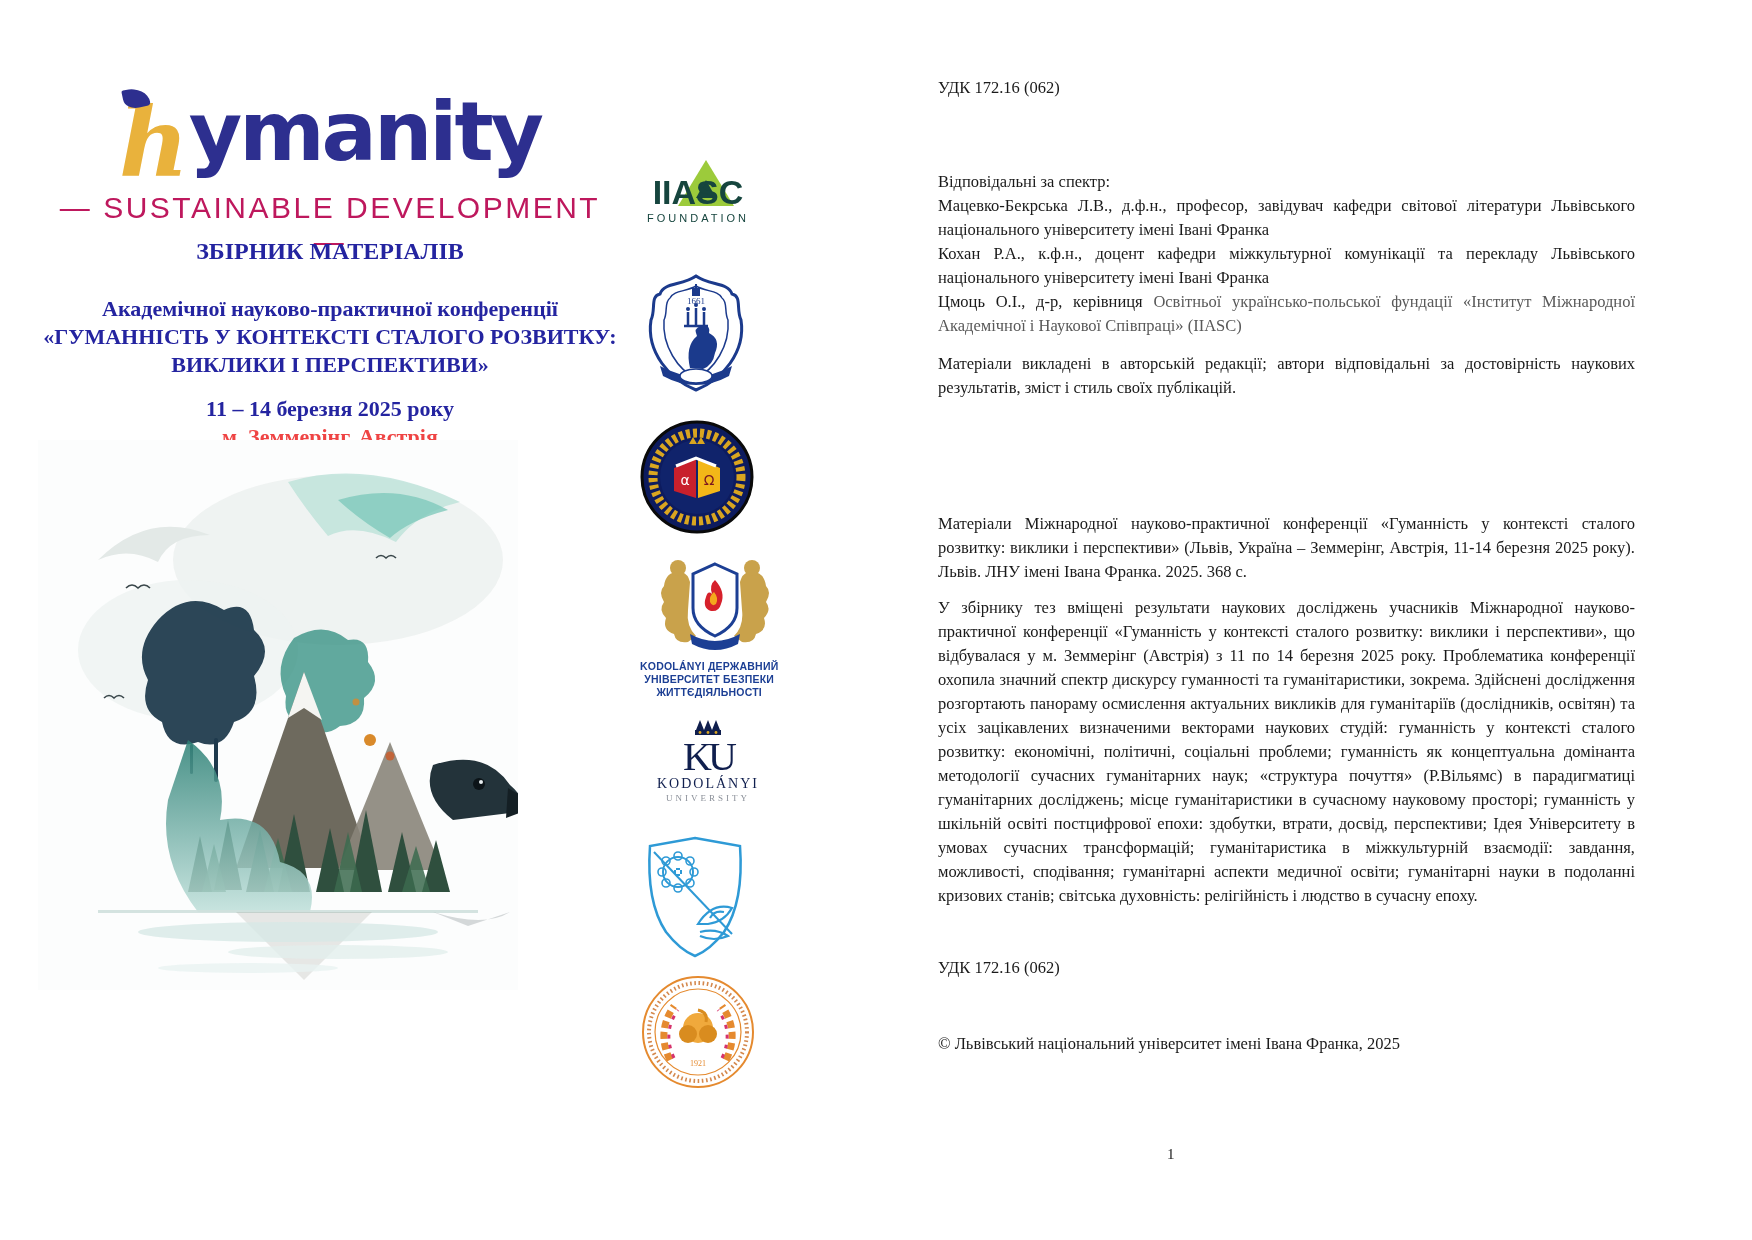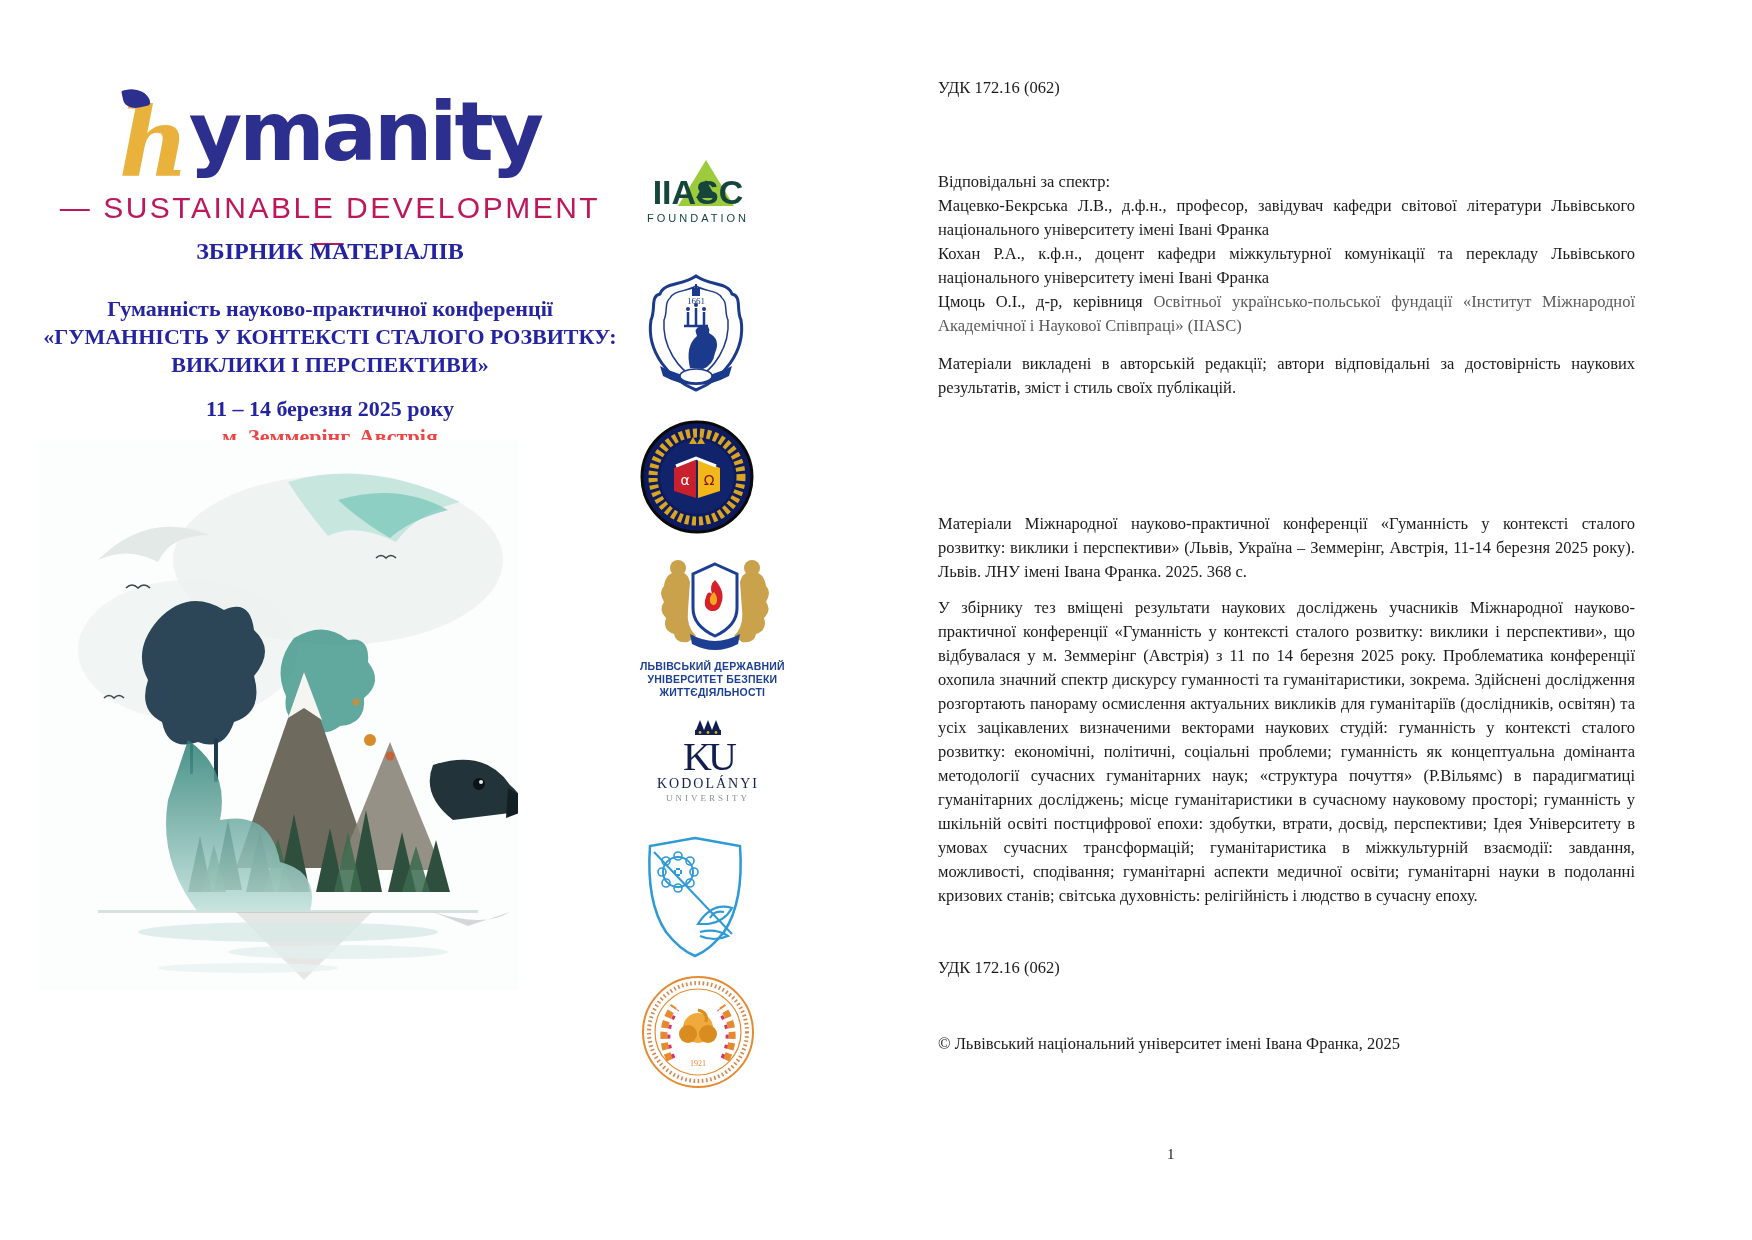--- a/index.html
+++ b/index.html
@@ -60,21 +60,21 @@
 <div class="left-page">
 
   <div class="logo-block">
     <div class="logo-word">
       <span class="logo-h">h</span><span class="logo-rest">ymanity</span>
     </div>
     <div class="logo-tagline">— SUSTAINABLE DEVELOPMENT —</div>
   </div>
 
   <div class="lp-title">ЗБІРНИК МАТЕРІАЛІВ</div>
-  <div class="lp-sub1">Гуманність науково-практичної конференції</div>
+  <div class="lp-sub1">Академічної науково-практичної конференції</div>
   <div class="lp-sub2">«ГУМАННІСТЬ У КОНТЕКСТІ СТАЛОГО РОЗВИТКУ:</div>
   <div class="lp-sub3">ВИКЛИКИ І ПЕРСПЕКТИВИ»</div>
   <div class="lp-date">11 – 14 березня 2025 року</div>
   <div class="lp-place">м. Земмерінг, Австрія</div>
 </div>
 
 <div class="artwork">
   <svg width="480" height="550" viewBox="0 0 480 550" xmlns="http://www.w3.org/2000/svg">
     <defs>
       <linearGradient id="teal1" x1="0" y1="0" x2="0" y2="1">
@@ -194,21 +194,21 @@
         <path d="M108 20 Q124 18 126 34 Q132 40 126 50 Q132 58 124 66 Q128 78 116 82 Q114 92 102 90 L94 84 Q104 74 102 58 L100 30 Q102 22 108 20 Z"></path>
         <circle cx="38" cy="16" r="8"></circle>
           <circle cx="112" cy="16" r="8"></circle>
       </g>
       <path d="M75 12 L97 22 L97 56 Q97 74 75 84 Q53 74 53 56 L53 22 Z" fill="#ffffff" stroke="#1c3f94" stroke-width="3"></path>
       <path d="M75 28 Q86 40 81 52 Q79 60 71 59 Q62 56 66 45 Q68 38 72 42 Q69 33 75 28 Z" fill="#d6212b"></path>
       <path d="M74 40 Q79 46 76 52 Q72 55 70 50 Q69 44 74 40 Z" fill="#f4a71d"></path>
       <path d="M50 82 Q75 96 100 82 L98 92 Q75 104 52 92 Z" fill="#1c3f94"></path>
     </svg>
     <div class="ls-caption">
-      <div>ЛЬВІВСЬКИЙ ДЕРЖАВНИЙ</div>
+      <div>KODOLÁNYI ДЕРЖАВНИЙ</div>
       <div>УНІВЕРСИТЕТ БЕЗПЕКИ</div>
       <div>ЖИТТЄДІЯЛЬНОСТІ</div>
     </div>
   </div>
 
   <div class="logo-item" style="top:714px;">
     <svg width="140" height="92" viewBox="0 0 140 92">
       <polygon points="56,16 60,6 64,16 68,6 72,16 76,6 80,16" fill="#101f4e"></polygon>
       <rect x="55" y="16" width="26" height="5" fill="#101f4e"></rect>
       <circle cx="60" cy="18.5" r="1.4" fill="#d9a520"></circle>

